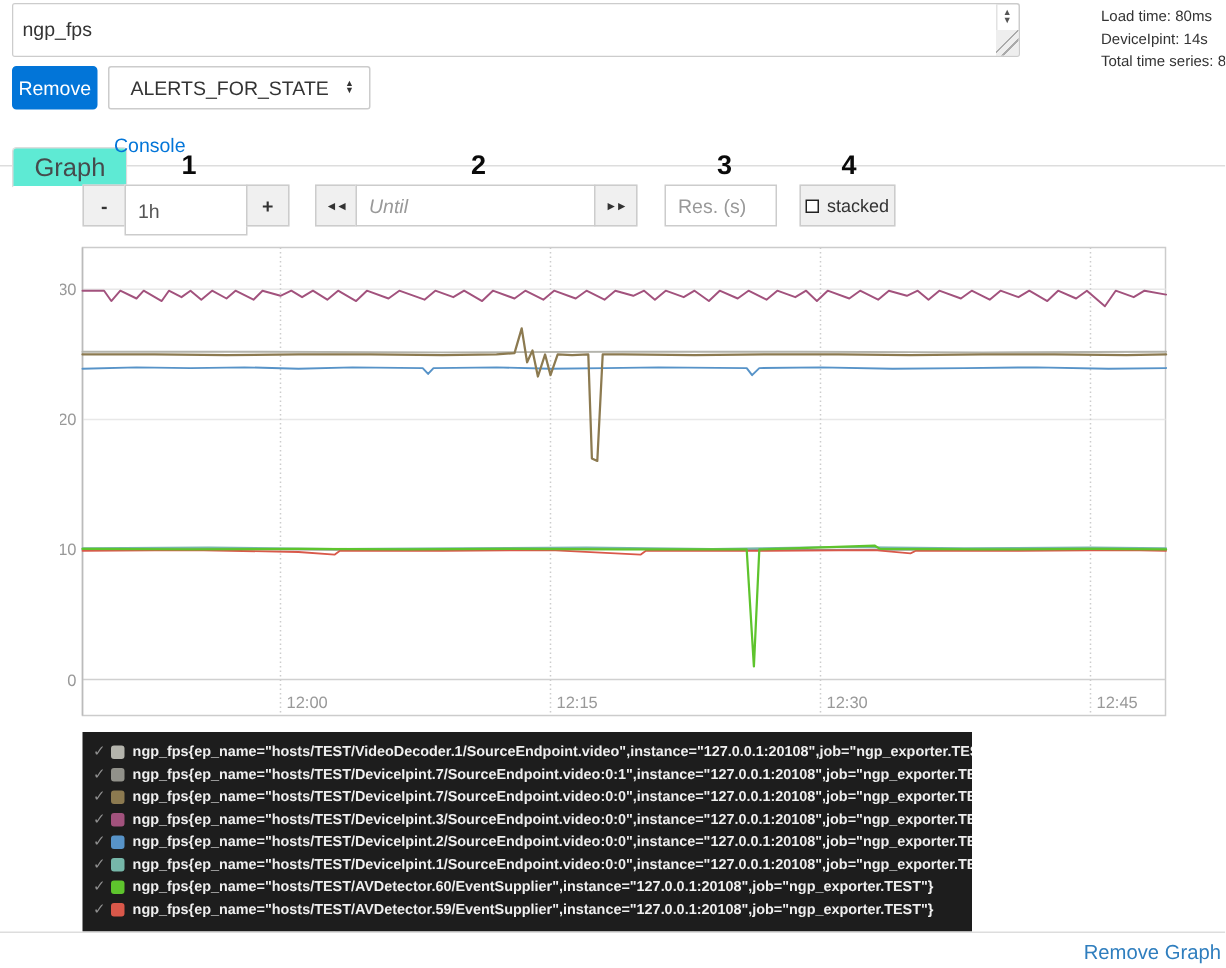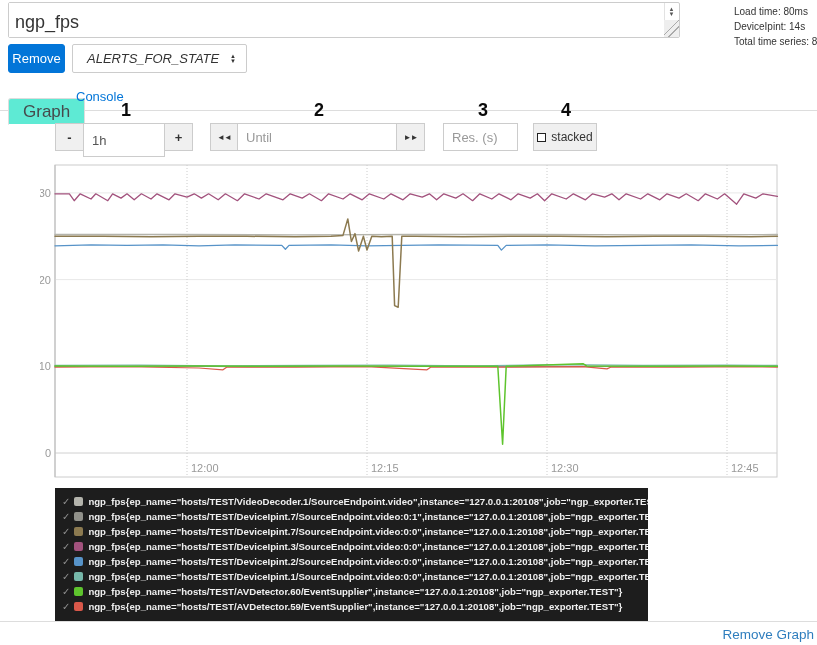--- a/index.html
+++ b/index.html
@@ -2,53 +2,53 @@
 <html><head>
 <meta charset="utf-8">
 <style>
   * { box-sizing: border-box; margin: 0; padding: 0; }
   html,body { background:#fff; }
   body { font-family:"Liberation Sans", sans-serif; }
   .app { position:relative; width:817px; height:645px; background:#fff; overflow:hidden; }
 
   
   .query-wrap { position:absolute; left:8px; top:2px; width:672px; height:36px; border:1px solid #ccc; border-radius:2px; background:#fff; }
-  .query-input { position:absolute; left:0; top:0; width:655px; height:34px; border:none; outline:none; resize:none; padding:9px 6px 4px 6px; font-family:"Liberation Sans",sans-serif; font-size:18px; color:#333; overflow:hidden; }
+  .query-input { position:absolute; left:0; top:0; width:655px; height:34px; border:none; outline:none; resize:none; padding:9px 6px 4px 6px; font-family:"Liberation Sans",sans-serif; font-size:13px; color:#333; overflow:hidden; }
   .query-side { position:absolute; right:0; top:0; width:15px; height:34px; border-left:1px solid #e2e2e2; }
   .spinner { position:absolute; right:1px; top:1px; width:13px; height:16px; display:flex; flex-direction:column; align-items:center; justify-content:center; color:#555; }
   .spinner span { font-size:6px; line-height:5px; }
   .grip { position:absolute; right:0; bottom:0; width:15px; height:17px; background:#eee;
           background-image:linear-gradient(135deg, transparent 44%, #aaa 44%, #aaa 50%, transparent 50%, transparent 64%, #aaa 64%, #aaa 70%, transparent 70%); }
 
   
   .stats { position:absolute; left:734px; top:4px; font-size:10px; color:#333; line-height:15px; white-space:nowrap; }
 
   
   .execute-btn { position:absolute; left:8px; top:44px; width:57px; height:29px; background:#0275d8; color:#fff; border:1px solid #0275d8; border-radius:3px; font-size:13px; font-family:"Liberation Sans",sans-serif; cursor:pointer; }
   .metric-select { position:absolute; left:72px; top:44px; width:175px; height:29px; border:1px solid #ccc; border-radius:2px; background:#fff; display:flex; align-items:center; font-size:13px; color:#333; padding:0 10px 0 14px; cursor:pointer; }
-  .metric-select .lbl { flex:1;font-style:italic; }
+  .metric-select .lbl { flex:1; }
   .caret-updown { display:inline-flex; flex-direction:column; align-items:center; color:#333; }
   .caret-updown span { font-size:6px; line-height:5px; }
 
   
   .tabbar { position:absolute; left:0; top:84px; width:817px; height:27px; border-bottom:1px solid #ddd; }
   .tab-graph { position:absolute; left:8px; top:0; height:27px; padding:0 14px; background:#5eead4; border:1px solid #ddd; border-bottom:1px solid #fff; border-radius:3px 3px 0 0; font-size:17px; color:#464a4c; line-height:25px; cursor:pointer;margin-top:14px; }
   .tab-console { position:absolute; left:76px; top:0; height:27px; font-size:13px; color:#0275d8; line-height:25px; cursor:pointer; }
 
   
   .annot { position:absolute; top:100px; font-size:18px; font-weight:bold; color:#0a0a0a; }
 
   
   .ctl { position:absolute; top:123px; height:28px; font-size:13px; }
   .btn { background:#f0f0f0; border:1px solid #ccc; color:#333; text-align:center; cursor:pointer; }
   .btn-minus { left:55px; width:29px; font-weight:bold; }
   .range-input { left:83px; width:82px; border:1px solid #ccc; padding:16px 8px; color:#555; }
   .btn-plus { left:164px; width:29px; font-weight:bold; }
   .btn-back { left:210px; width:28px; font-size:8px; letter-spacing:-1px; }
-  .until-input { left:237px; width:160px; border:1px solid #ccc; padding:0 8px; color:#555; }
+  .until-input { left:237px; width:160px; border:1px solid #ccc; padding:0 8px; color:#555;font-style:italic; }
   .btn-fwd { left:396px; width:29px; font-size:8px; letter-spacing:-1px; }
   .res-input { left:443px; width:75px; border:1px solid #ccc; padding:0 8px; color:#555; }
   input::placeholder { color:#999; }
   input { font-family:"Liberation Sans",sans-serif; font-size:13px; outline:none; }
   .stacked-btn { left:533px; width:64px; display:flex; align-items:center; justify-content:center; gap:5px; background:#f0f0f0; border:1px solid #ccc; color:#333; font-size:12px; cursor:pointer; }
   .checkbox-square { display:inline-block; width:9px; height:9px; border:1.5px solid #222; background:#fff; }
 
   
   .chart-svg { position:absolute; left:40px; top:158px; }
 

